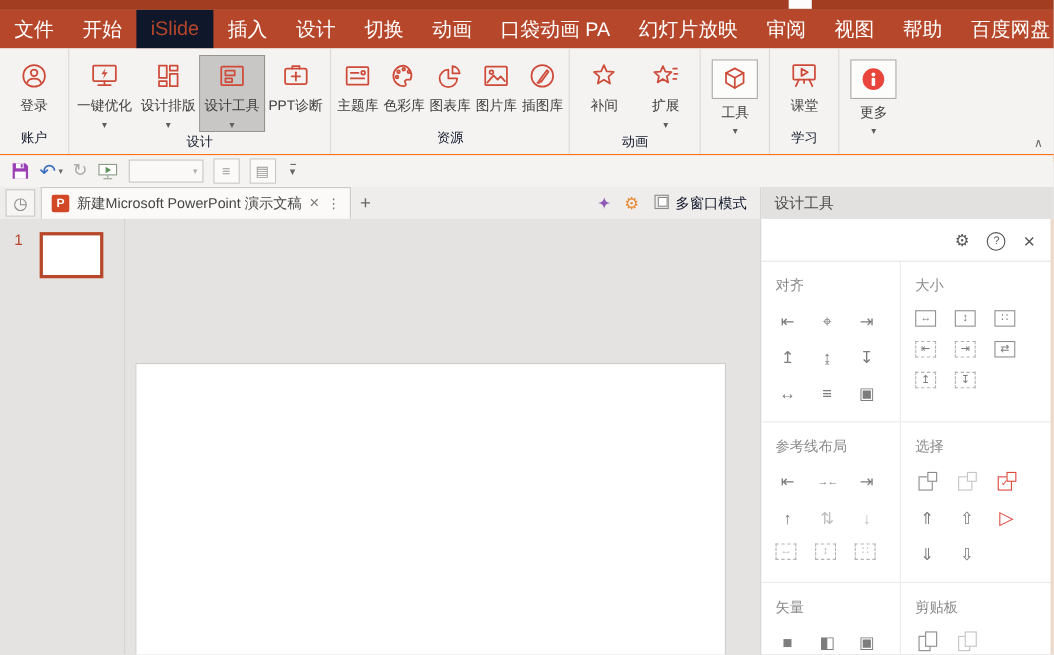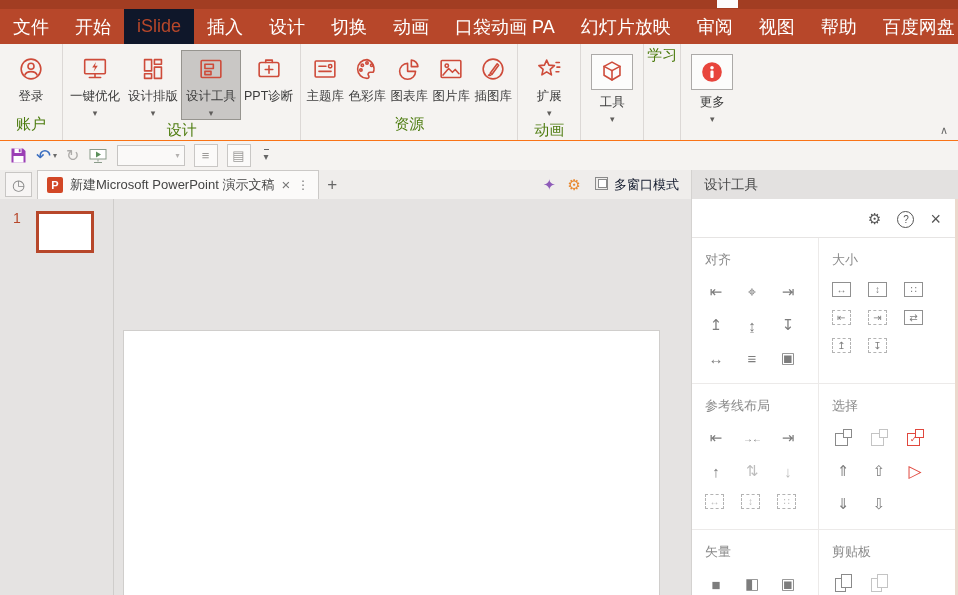--- a/index.html
+++ b/index.html
@@ -23,21 +23,21 @@
   .rbtns{flex:1;display:flex;align-items:flex-start;padding-top:7px;}
   .rbtn{display:flex;flex-direction:column;align-items:center;padding:3px 4px 1px;min-width:48px;cursor:pointer;}
   .rbtn.narrow{min-width:40px;padding:3px 1px 1px;}
   .ric{width:30px;height:30px;margin-bottom:4px;stroke:#CE4B3A;fill:none;stroke-width:1.7;
        stroke-linecap:round;stroke-linejoin:round;}
   .iconbox{border:1px solid #ACAAA8;background:#FCFCFB;padding:2px 5px;margin-bottom:4px;}
   .iconbox .ric{margin-bottom:0;display:block;}
   .rlabel{font-size:12.5px;white-space:nowrap;color:#3C3C3C;}
   .rcaret{font-size:9px;color:#5F5D5B;margin-top:3px;height:10px;line-height:10px;}
   .rbtn.active{background:#C9C7C5;outline:1px solid #96948F;}
-  .rglabel{text-align:center;font-size:15px;color:#4d7c0f;padding:2px 0 6px;min-height:15px;}
+  .rglabel{text-align:center;font-size:12px;color:#0f172a;padding:2px 0 6px;min-height:15px;}
   #ribbon-collapse{position:absolute;right:10px;bottom:3px;font-size:11px;color:#6A6A6A;cursor:pointer;}
 
   
   #qat{position:absolute;top:141px;left:0;right:0;height:29px;background:#F5F3F1;
        border-bottom:1px solid #DAD7D5;display:flex;align-items:center;gap:9px;padding-left:10px;}
   .qbtn{display:flex;align-items:center;justify-content:center;cursor:pointer;}
   .undo-g{color:#3B6EC0;font-size:18px;line-height:16px;}
   .redo-g{color:#ADABA9;font-size:16px;line-height:16px;}
   .qcaret{font-size:8px;color:#6A6A6A;margin-left:2px;}
   #qat-combo{width:62px;height:19px;border:1px solid #C6C4C2;background:#FAF9F8;display:flex;
@@ -324,20 +324,26 @@
         <span class="rlabel">插图库</span>
       </div>
     </div>
     <div class="rglabel">资源</div>
   </div>
 
   <div class="rgroup">
     <div class="rbtns">
       <div class="rbtn">
         <svg class="ric">
+            <use href="#i-star"></use>
+          </svg>
+        <span class="rlabel">补间</span>
+      </div>
+      <div class="rbtn">
+        <svg class="ric">
             <use href="#i-starlines"></use>
           </svg>
         <span class="rlabel">扩展</span>
         <span class="rcaret">▾</span>
       </div>
     </div>
     <div class="rglabel">动画</div>
   </div>
 
   <div class="rgroup">
@@ -349,20 +355,28 @@
             </svg>
           </span>
         <span class="rlabel">工具</span>
         <span class="rcaret">▾</span>
       </div>
     </div>
     <div class="rglabel"></div>
   </div>
 
   <div class="rgroup">
+    <div class="rbtns">
+      <div class="rbtn">
+        <svg class="ric">
+            <use href="#i-monplay"></use>
+          </svg>
+        <span class="rlabel">课堂</span>
+      </div>
+    </div>
     <div class="rglabel">学习</div>
   </div>
 
   <div class="rgroup" style="border-right:none;">
     <div class="rbtns">
       <div class="rbtn">
         <span class="iconbox">
             <svg class="ric">
               <use href="#i-info"></use>
             </svg>

